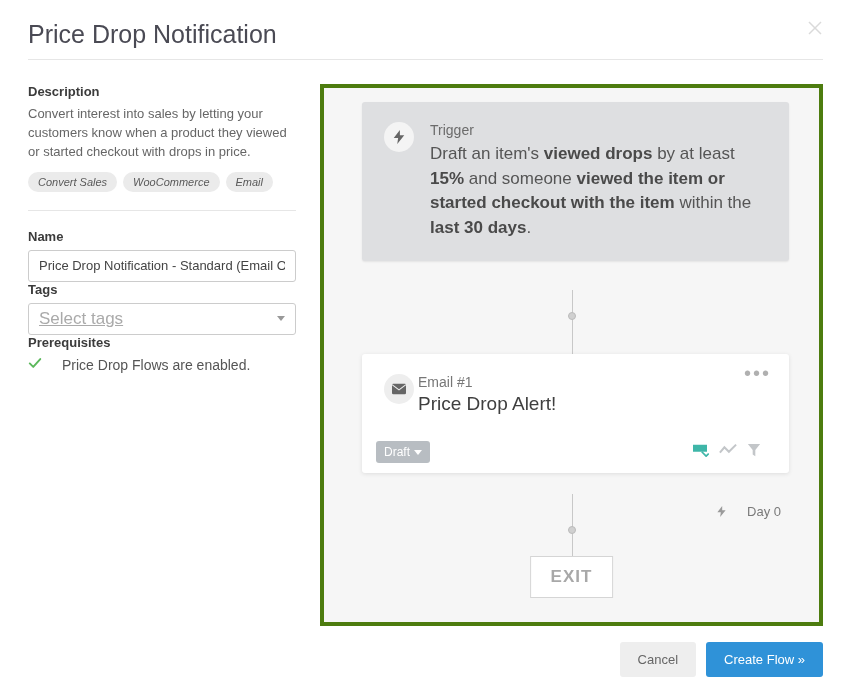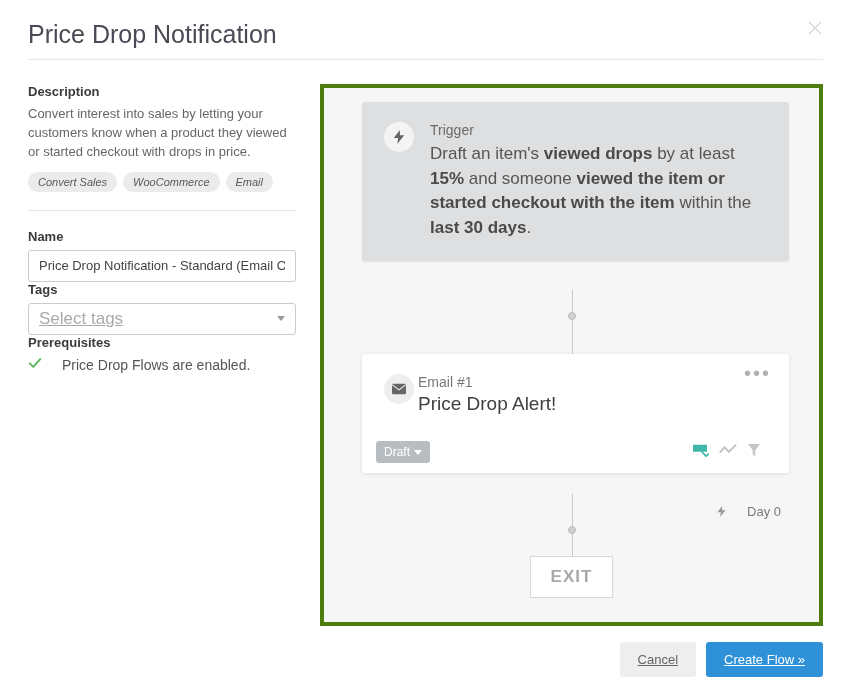--- a/index.html
+++ b/index.html
@@ -185,21 +185,20 @@
       gap: 10px;
       margin-top: 16px;
     }
     .btn {
       border: none;
       font-size: 13px;
       padding: 10px 18px;
       border-radius: 3px;
       cursor: pointer;
       font-family: inherit;
-      text-decoration: underline;
     }
     .btn-cancel { background: #eeeeee; color: #666; }
     .btn-primary { background: #2f92d8; color: #fff; }
   </style>
 </head>
 <body>
 
 <div class="modal-close">
   <svg viewBox="0 0 16 16" width="16" height="16" stroke="#888" stroke-width="1.5">
       <line x1="2" y1="2" x2="14" y2="14"></line>

